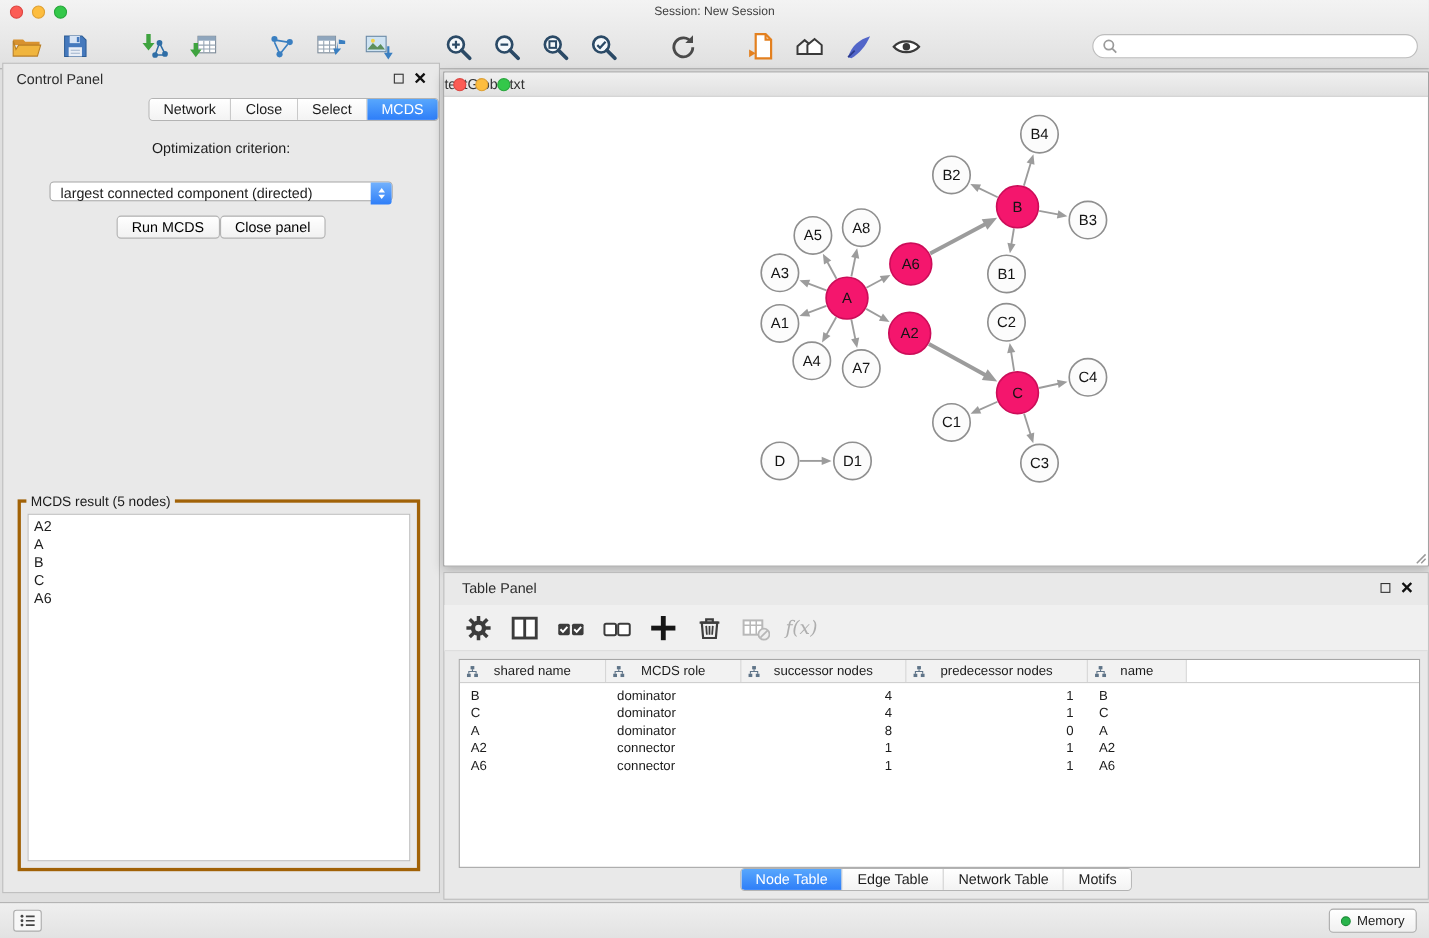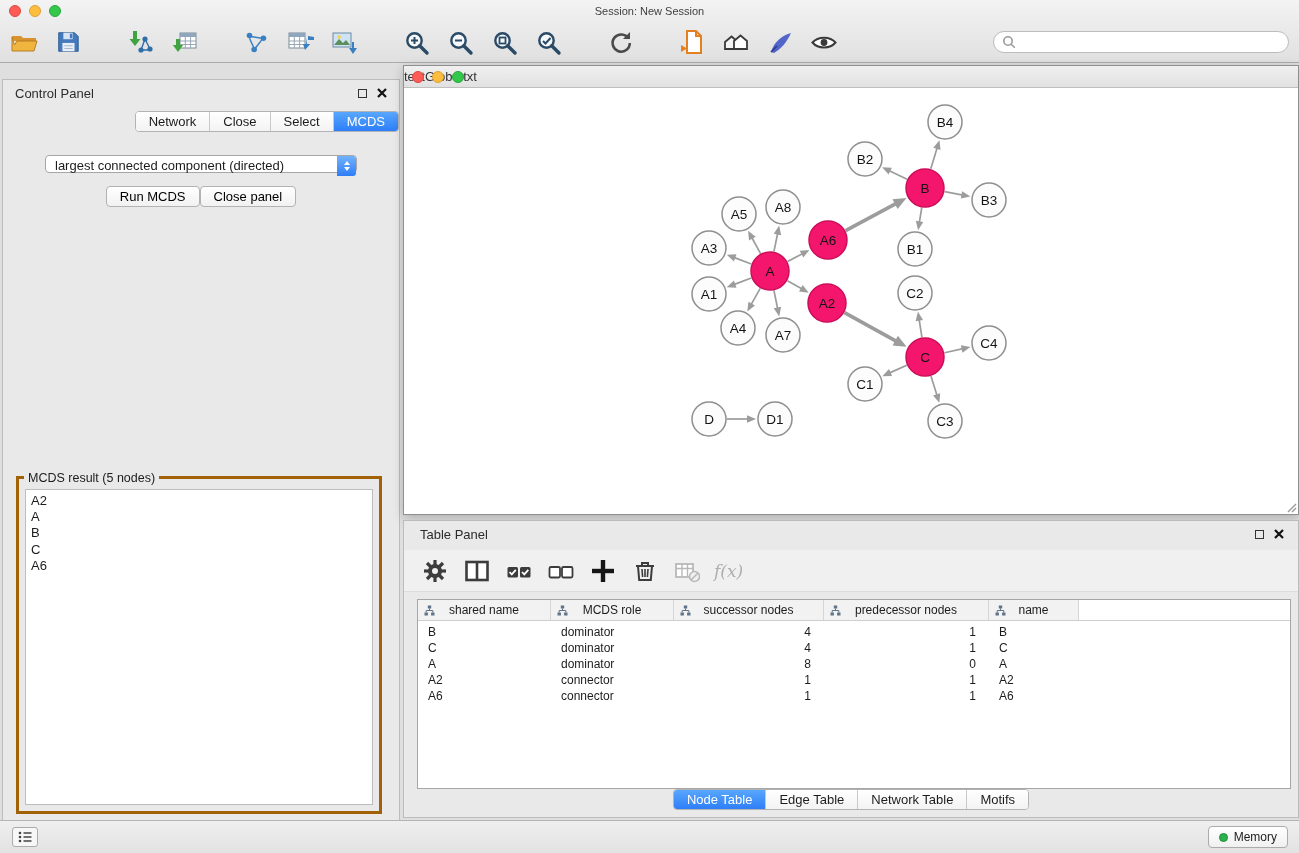--- a/index.html
+++ b/index.html
@@ -13,21 +13,21 @@
 .light{width:12px;height:12px;border-radius:50%}
 .light.red{background:#fc5c55;border:1px solid #dd4743}
 .light.yellow{background:#fdbd3e;border:1px solid #dfa134}
 .light.green{background:#34c84a;border:1px solid #28a73c}
 .toolbar{display:flex;align-items:center;height:40px;padding-left:8px;gap:12px}
 .tbi{display:inline-flex;align-items:center;justify-content:center;width:32px;height:34px;cursor:pointer;flex:0 0 auto}
 .tb-gap{width:16px;flex:0 0 auto}
 .search-field{margin-left:auto;margin-right:10px;width:296px;height:22px;border:1px solid #bdbdbd;border-radius:11px;background:#fff;display:flex;align-items:center;padding:0 8px;gap:5px;flex:0 0 auto}
 .search-field input{border:none;outline:none;flex:1;font-size:12px;background:transparent;font-family:inherit}
 
-.control-panel{position:absolute;left:2px;top:79px;width:398px;height:755px;background:#e9e9e9;border:1px solid #bcbcbc}
+.control-panel{position:absolute;left:2px;top:57px;width:398px;height:755px;background:#e9e9e9;border:1px solid #bcbcbc}
 .panel-header{height:26px;display:flex;align-items:center;padding:0 12px;gap:8px}
 .panel-title{font-size:13px;color:#2c2c2c}
 .panel-controls{margin-left:auto;display:flex;align-items:center;gap:10px}
 .win-float{width:9px;height:9px;border:1.5px solid #333;display:inline-block;cursor:pointer}
 .seg-row{display:flex;justify-content:flex-end;margin-top:5px}
 .seg-wrap{display:inline-flex;border:1px solid #b3b3b3;border-radius:4px;overflow:hidden;background:#fdfdfd}
 .seg-tab{padding:2px 13px;font-size:13px;border-right:1px solid #c9c9c9;background:linear-gradient(#fff,#f3f3f3);cursor:pointer;white-space:nowrap}
 .seg-tab:last-child{border-right:none}
 .seg-tab.active{background:linear-gradient(#58a7fd,#2e7ef8);color:#fff}
 .opt-label{text-align:center;margin-top:17px}
@@ -228,20 +228,21 @@
     </span>
   </div>
   <div class="seg-row">
     <div class="seg-wrap">
         <div class="seg-tab">Network</div>
         <div class="seg-tab">Close</div>
         <div class="seg-tab">Select</div>
         <div class="seg-tab active">MCDS</div>
       </div>
   </div>
+  <div class="opt-label">Optimization criterion:</div>
   <div class="combo">
     <span>largest connected component (directed)</span>
     <span class="combo-stepper">
       <span class="tri-up"></span>
       <span class="tri-down"></span>
     </span>
   </div>
   <div class="btn-row">
     <button class="push-btn">Run MCDS</button>
     <button class="push-btn">Close panel</button>

